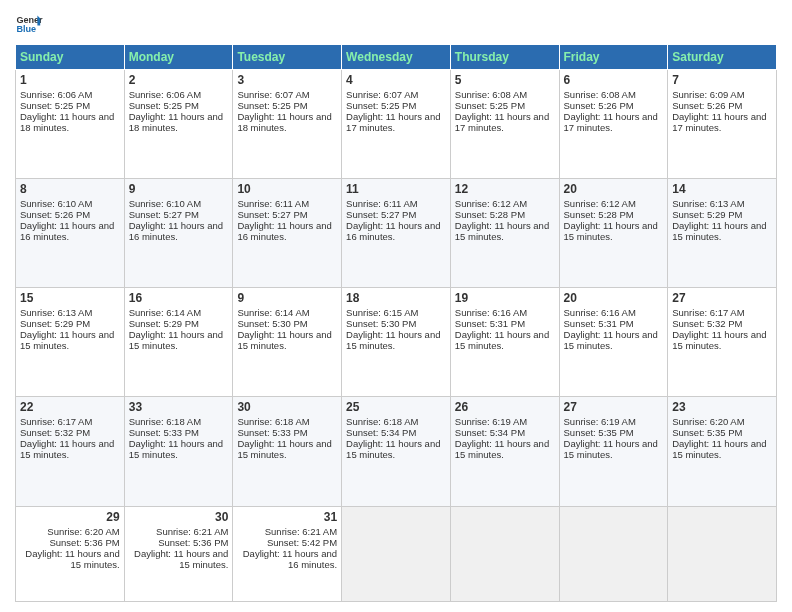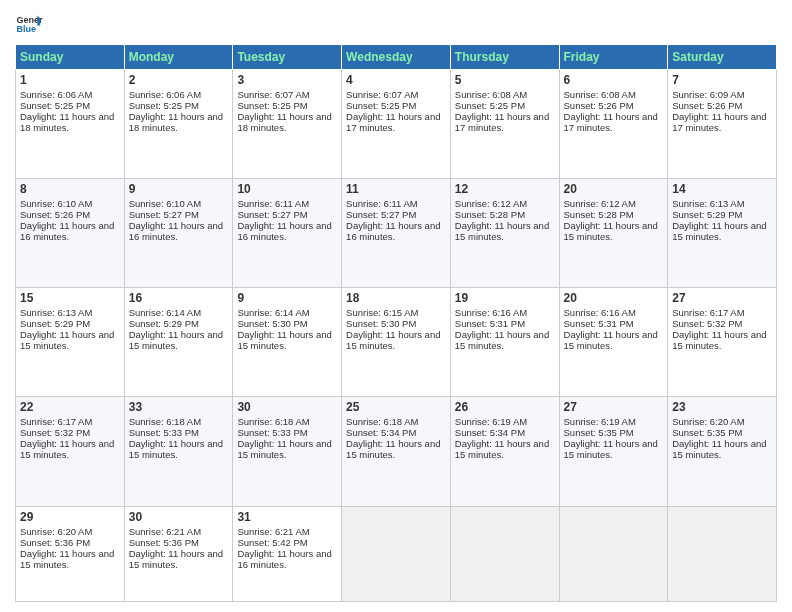--- a/index.html
+++ b/index.html
@@ -77,20 +77,21 @@
       font-size: 12px;
       font-weight: bold;
       display: block;
       margin-bottom: 2px;
     }
     .empty-cell {
       background: #f0f0f0 !important;
     }
     .last-row td {
       height: 70px;
+      text-align: right;
     }
   </style>
 </head>
 <body>
 
 <div class="page">
   <div class="header">
     <div class="logo">
       <svg class="logo-icon" viewBox="0 0 40 40">
         <text x="2" y="18" font-size="13" font-weight="bold" fill="#333">General</text>

